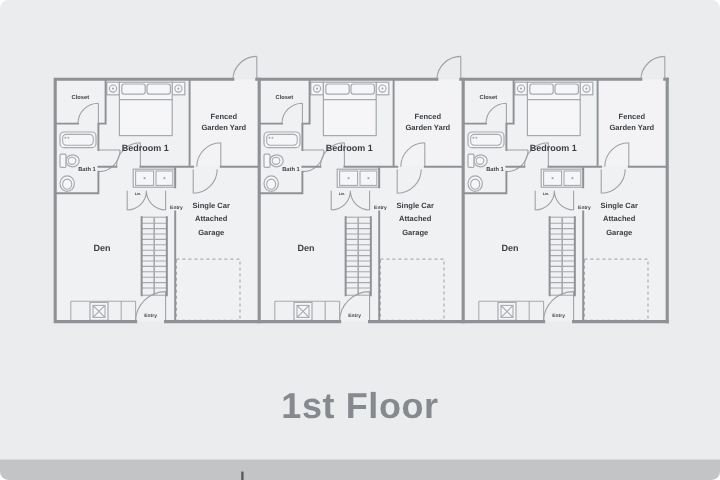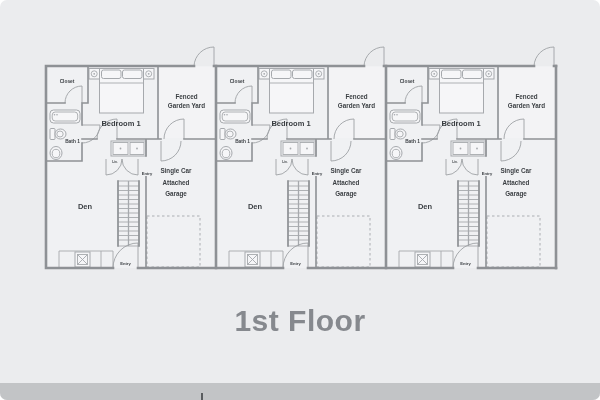--- a/index.html
+++ b/index.html
@@ -19,21 +19,21 @@
   .dot{fill:#a6a9ad;stroke:none;}
   
   text{text-anchor:middle;fill:#3a3e42;}
   .t-lg{font:700 7.5px "Liberation Sans",sans-serif;}
   .t-md{font:700 6.3px "Liberation Sans",sans-serif;}
   .t-sm{font:700 4.8px "Liberation Sans",sans-serif;}
   .t-xs{font:700 4.1px "Liberation Sans",sans-serif;}
   .t-xxs{font:700 3px "Liberation Sans",sans-serif;}
   .halo{paint-order:stroke;stroke:#f0f1f3;stroke-width:2px;}
   #title{
-    position:absolute;left:0;top:304px;width:600px;text-align:center;
+    position:absolute;left:0;top:322px;width:600px;text-align:center;
     font-size:30px;font-weight:600;letter-spacing:0.5px;color:#86898e;
   }
   #footer-bar{
     position:absolute;left:0;bottom:0;width:600px;height:17px;background:#c2c4c6;
   }
   #footer-tick{
     position:absolute;left:201px;bottom:0;width:2px;height:7px;background:#595c5f;
   }
 </style>
 </head>

